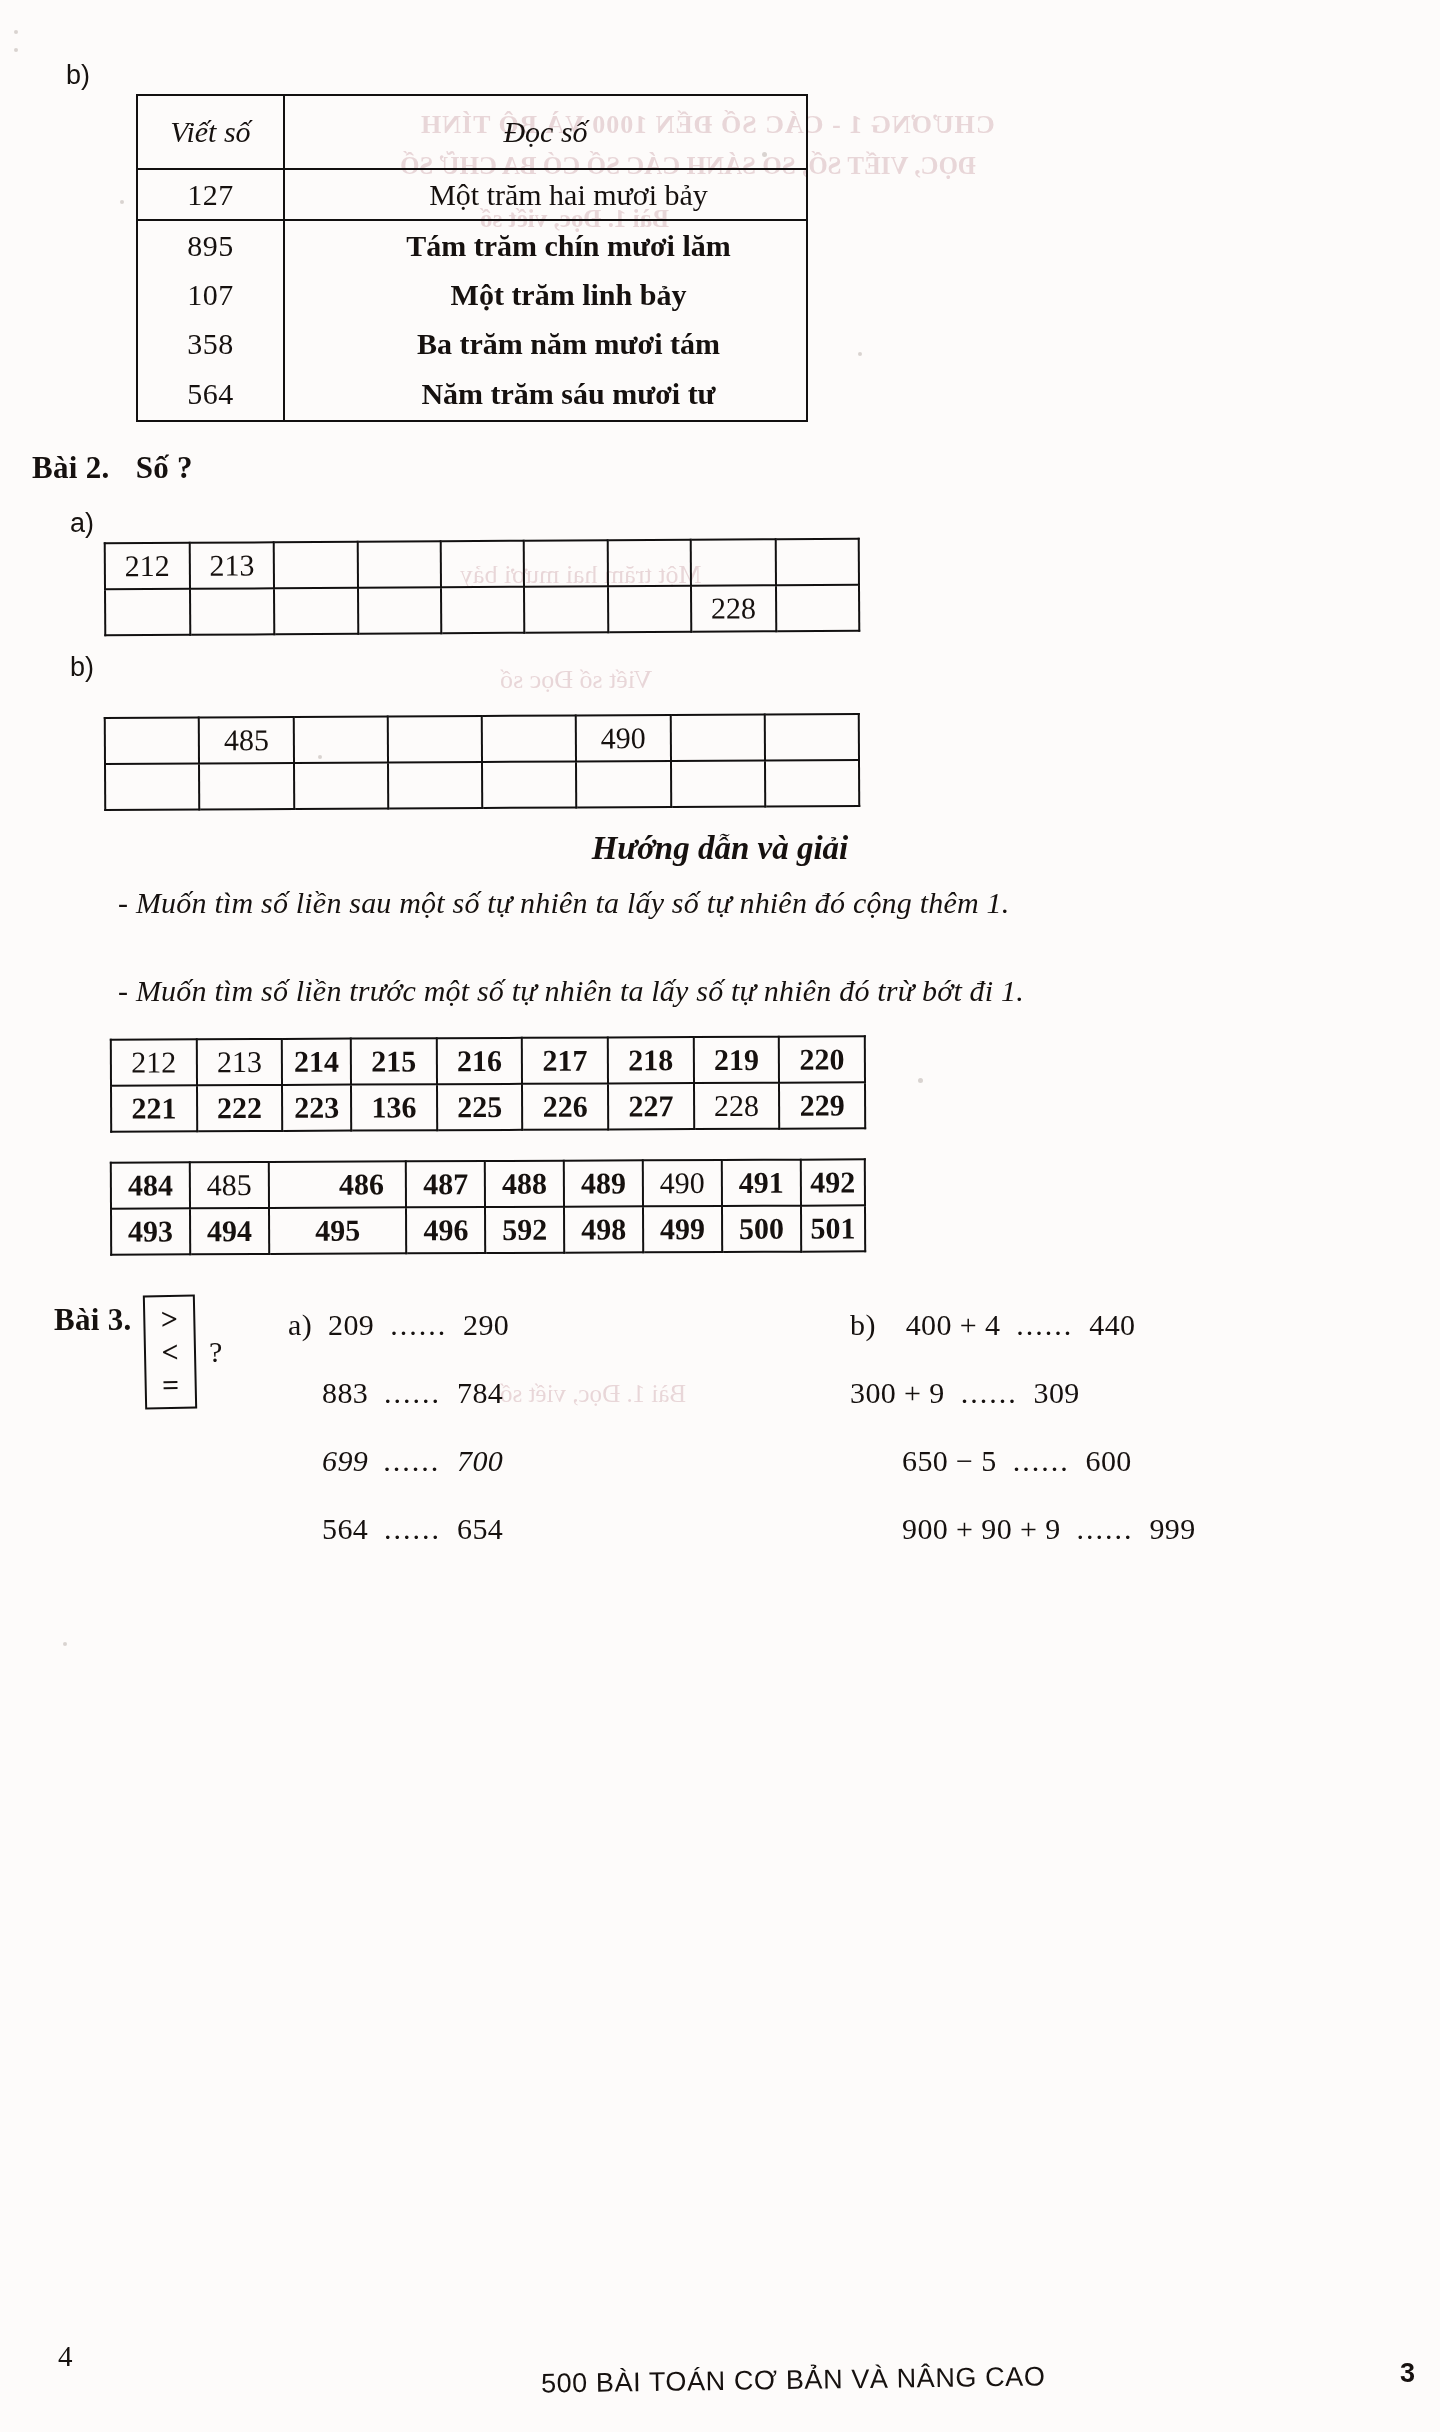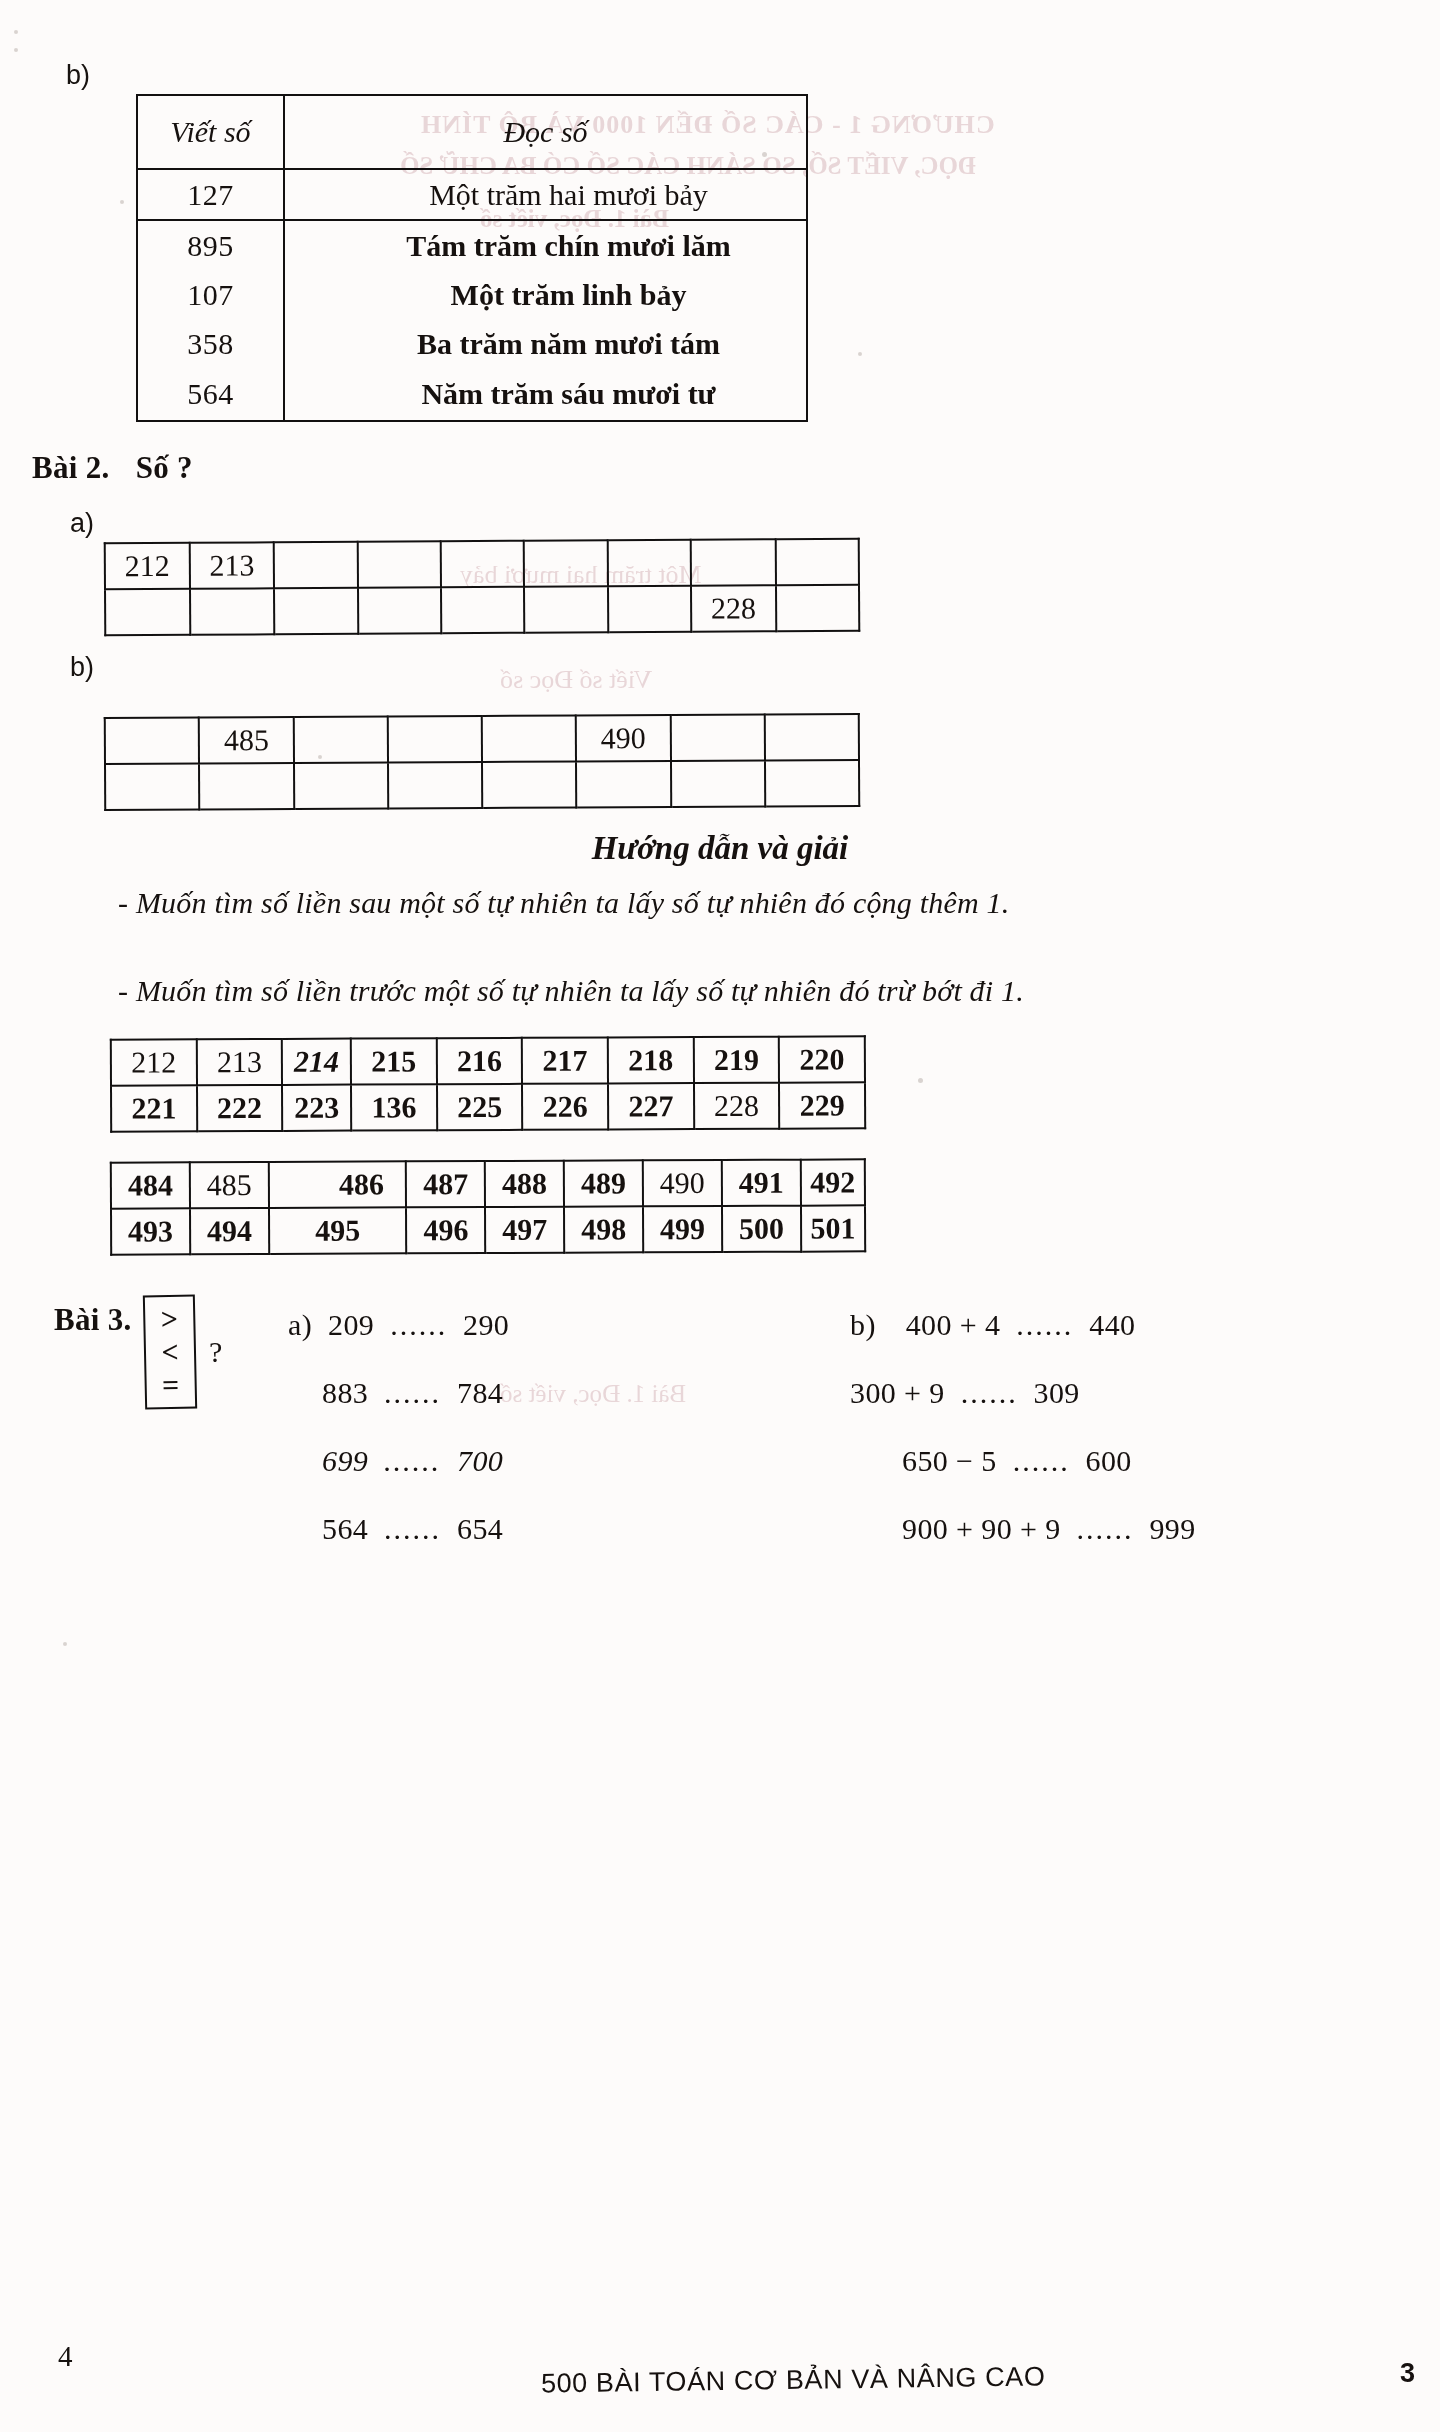--- a/index.html
+++ b/index.html
@@ -232,21 +232,21 @@
 
   <div class="guide-p" style="left:78px;top:880px;width:1300px;text-indent:40px;">- Muốn tìm số liền sau một số tự nhiên ta lấy số tự nhiên đó cộng thêm 1.</div>
 
   <div class="guide-p" style="left:78px;top:968px;width:1300px;text-indent:40px;">- Muốn tìm số liền trước một số tự nhiên ta lấy số tự nhiên đó trừ bớt đi 1.</div>
 
   <table class="grid" style="left:110px;top:1037px;width:756px;transform:rotate(-.25deg);">
     <tbody>
         <tr>
       <td style="width:84px;height:44px;font-weight:400;">212</td>
       <td style="width:84px;font-weight:400;">213</td>
-      <td style="width:67px;font-style:italic;">214</td>
+      <td style="width:67px;">214</td>
       <td style="width:84px;">215</td>
       <td style="width:84px;">216</td>
       <td style="width:84px;">217</td>
       <td style="width:84px;">218</td>
       <td style="width:84px;">219</td>
       <td style="width:84px;">220</td>
     </tr>
     <tr>
       <td style="height:44px;">221</td>
       <td>222</td>
@@ -272,21 +272,21 @@
       <td style="width:84px;">489</td>
       <td style="width:84px;font-weight:400;">490</td>
       <td style="width:84px;">491</td>
       <td style="width:66px;">492</td>
     </tr>
     <tr>
       <td style="height:44px;">493</td>
       <td>494</td>
       <td>495</td>
       <td>496</td>
-      <td>497</td>
+      <td>592</td>
       <td>498</td>
       <td>499</td>
       <td>500</td>
       <td>501</td>
     </tr>
   </tbody>
     </table>
 
   <div class="bai" style="left:54px;top:1302px;">
     <span>Bài 3.</span>

